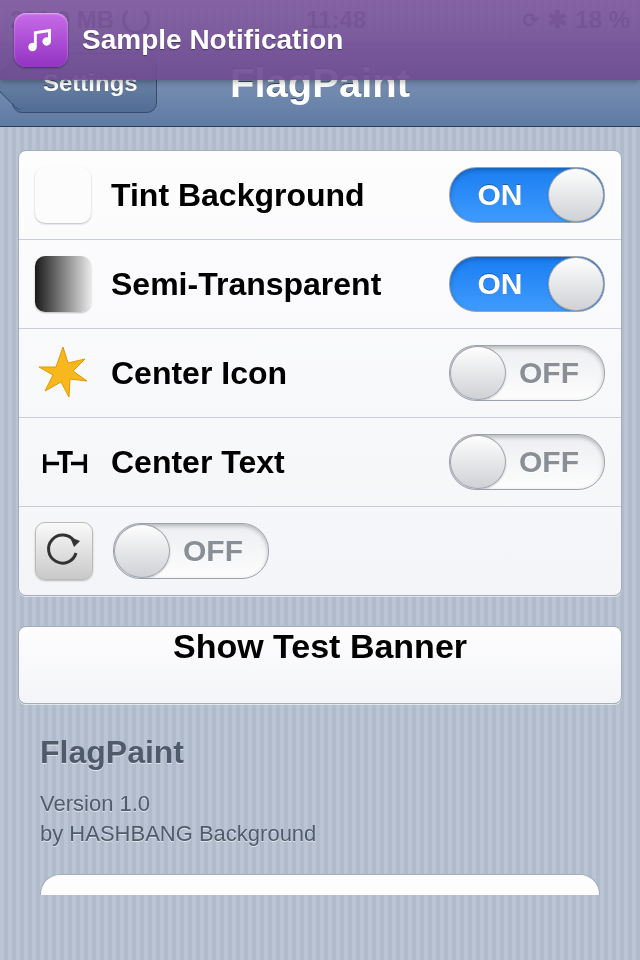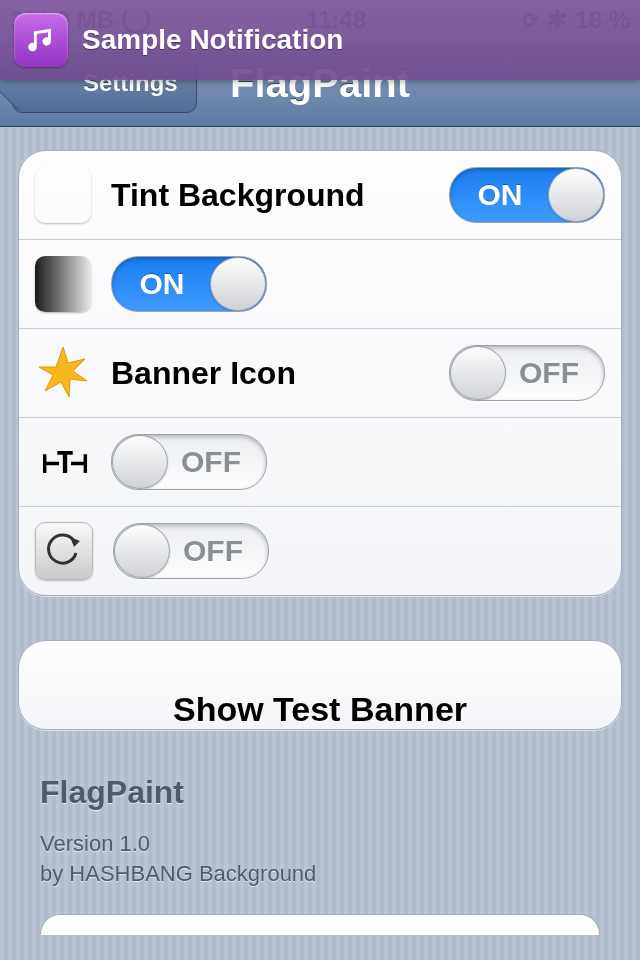--- a/index.html
+++ b/index.html
@@ -54,21 +54,21 @@
     box-shadow: inset 0 1px 0 rgba(255,255,255,0.25);
   }
   .back-btn::before{
     content:""; position:absolute; left:-14px; top:50%;
     width:40px; height:40px;
     background: linear-gradient(135deg,#7b90b0,#516c95);
     border-left:1px solid #374c6c; border-bottom:1px solid #374c6c;
     transform: translateY(-50%) rotate(45deg);
     border-radius:6px;
   }
-  .back-btn span{position:relative;z-index:1;margin-left:40px;}
+  .back-btn span{position:relative;z-index:1;}
   
   .banner {
     position:absolute; top:0; left:0; right:0; height:80px;
     background: linear-gradient(rgba(128,90,160,0.92), rgba(110,75,145,0.92));
     display:flex; align-items:center;
     padding: 0 14px;
     z-index: 50;
     box-shadow: 0 2px 6px rgba(0,0,0,0.3);
   }
   .banner-icon {
@@ -84,24 +84,24 @@
   .banner-sub   { color:#f0e6f7; font-size:24px; text-shadow:0 1px 1px rgba(0,0,0,0.4);}
   
   .content {
     position:absolute; top:126px; left:0; right:0; bottom:0;
     padding: 24px 18px 0 18px;
     overflow:hidden;
   }
   .group {
     background: linear-gradient(#fdfdfe,#f4f5f8);
     border:1px solid #a5adba;
-    border-radius:28px;
+    border-radius:8px;
     overflow:hidden;
     box-shadow: 0 1px 0 rgba(255,255,255,0.6);
-    margin-bottom: 44px;
+    margin-bottom: 30px;
   }
   .row {
     height:88px;
     display:flex; align-items:center;
     padding: 0 16px;
     border-top:1px solid #c9cdd5;
     position:relative;
   }
   .row:first-child{border-top:none;}
   .row-icon {
@@ -147,21 +147,21 @@
     border-radius:50%;
     background: linear-gradient(#fefefe,#cfd1d5);
     border:1px solid #9da3ad;
     box-shadow: 0 1px 2px rgba(0,0,0,0.2);
   }
   .toggle.on .knob { right:0;}
   .toggle.off .knob { left:0;}
   
   .btn-group { padding:0;}
   .btn-row {
-    height:88px; display:flex; align-items:flex-end; justify-content:center;
+    height:76px; display:flex; align-items:flex-start; justify-content:center;
   }
   .btn-label { font-size:34px; font-weight:bold; color:#000;}
   
   .footer {
     padding: 0 22px;
     color: #4f5a6b;
     text-shadow: 0 1px 0 rgba(255,255,255,0.6);
   }
   .footer .ft-title{ font-size:32px; font-weight:bold; margin-bottom:18px;}
   .footer .ft-line{ font-size:22px; line-height:1.35;}
@@ -222,41 +222,43 @@
         </div>
         <div class="row-label">Tint Background</div>
         <div class="toggle on">
           <div class="track">ON</div>
           <div class="knob"></div>
         </div>
       </div>
 
       <div class="row">
         <div class="row-icon icon-semi"></div>
+        <div class="row-label">Semi-Transparent</div>
         <div class="toggle on">
           <div class="track">ON</div>
           <div class="knob"></div>
         </div>
       </div>
 
       <div class="row">
         <div class="row-icon icon-star">
           <svg width="56" height="56" viewBox="0 0 56 56">
               <polygon fill="#f7b71d" stroke="#e09a00" stroke-width="1" points="28,2 33,18 50,14 38,26 52,36 35,34 34,52 26,37 10,46 18,30 4,22 21,22"></polygon>
             </svg>
         </div>
-        <div class="row-label">Banner Icon</div>
+        <div class="row-label">Center Icon</div>
         <div class="toggle off">
           <div class="track">OFF</div>
           <div class="knob"></div>
         </div>
       </div>
 
       <div class="row">
         <div class="row-icon icon-center">⊢T⊣</div>
+        <div class="row-label">Center Text</div>
         <div class="toggle off">
           <div class="track">OFF</div>
           <div class="knob"></div>
         </div>
       </div>
 
       <div class="row">
         <div class="row-icon icon-fade">
           <svg width="40" height="40" viewBox="0 0 40 40">
               <path fill="none" stroke="#333" stroke-width="3" d="M30 10 A14 14 0 1 0 32 22"></path>

